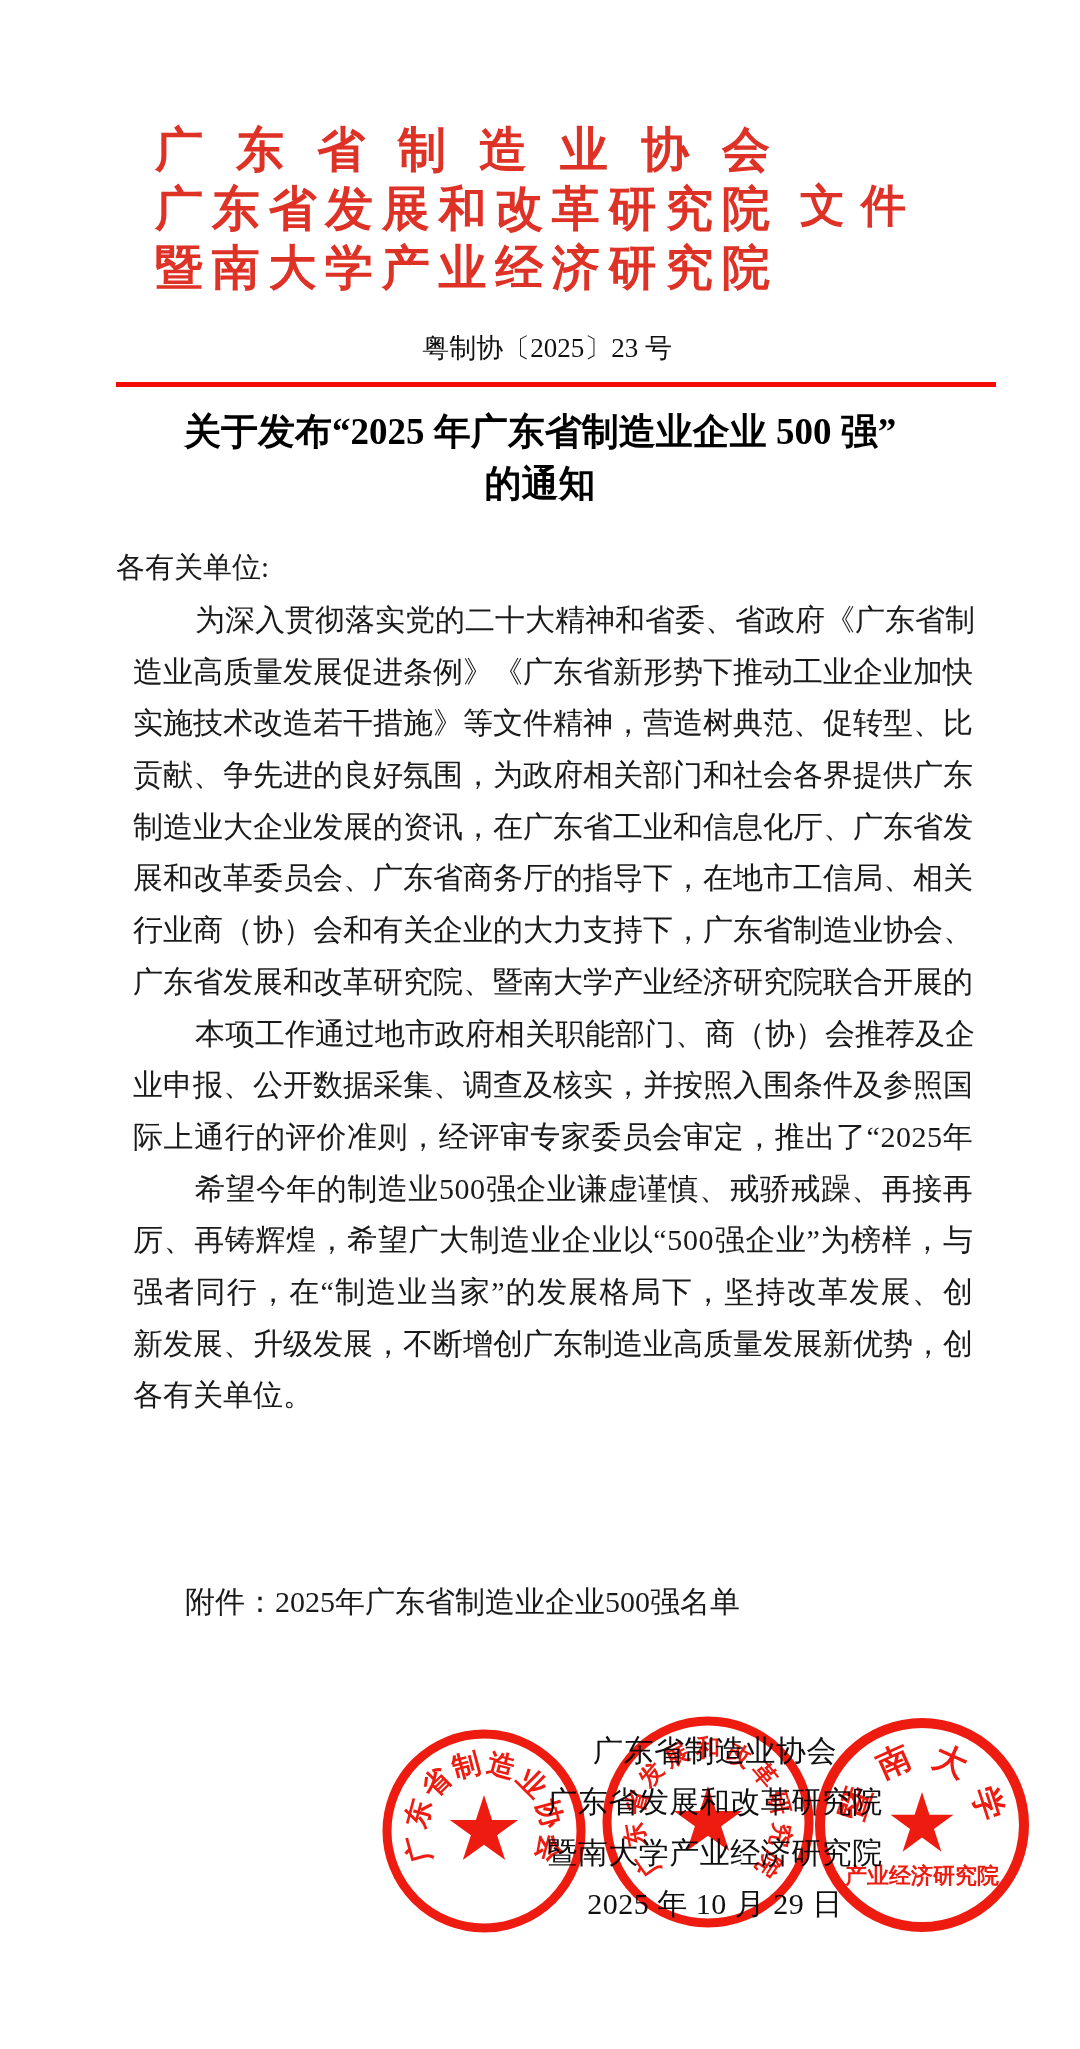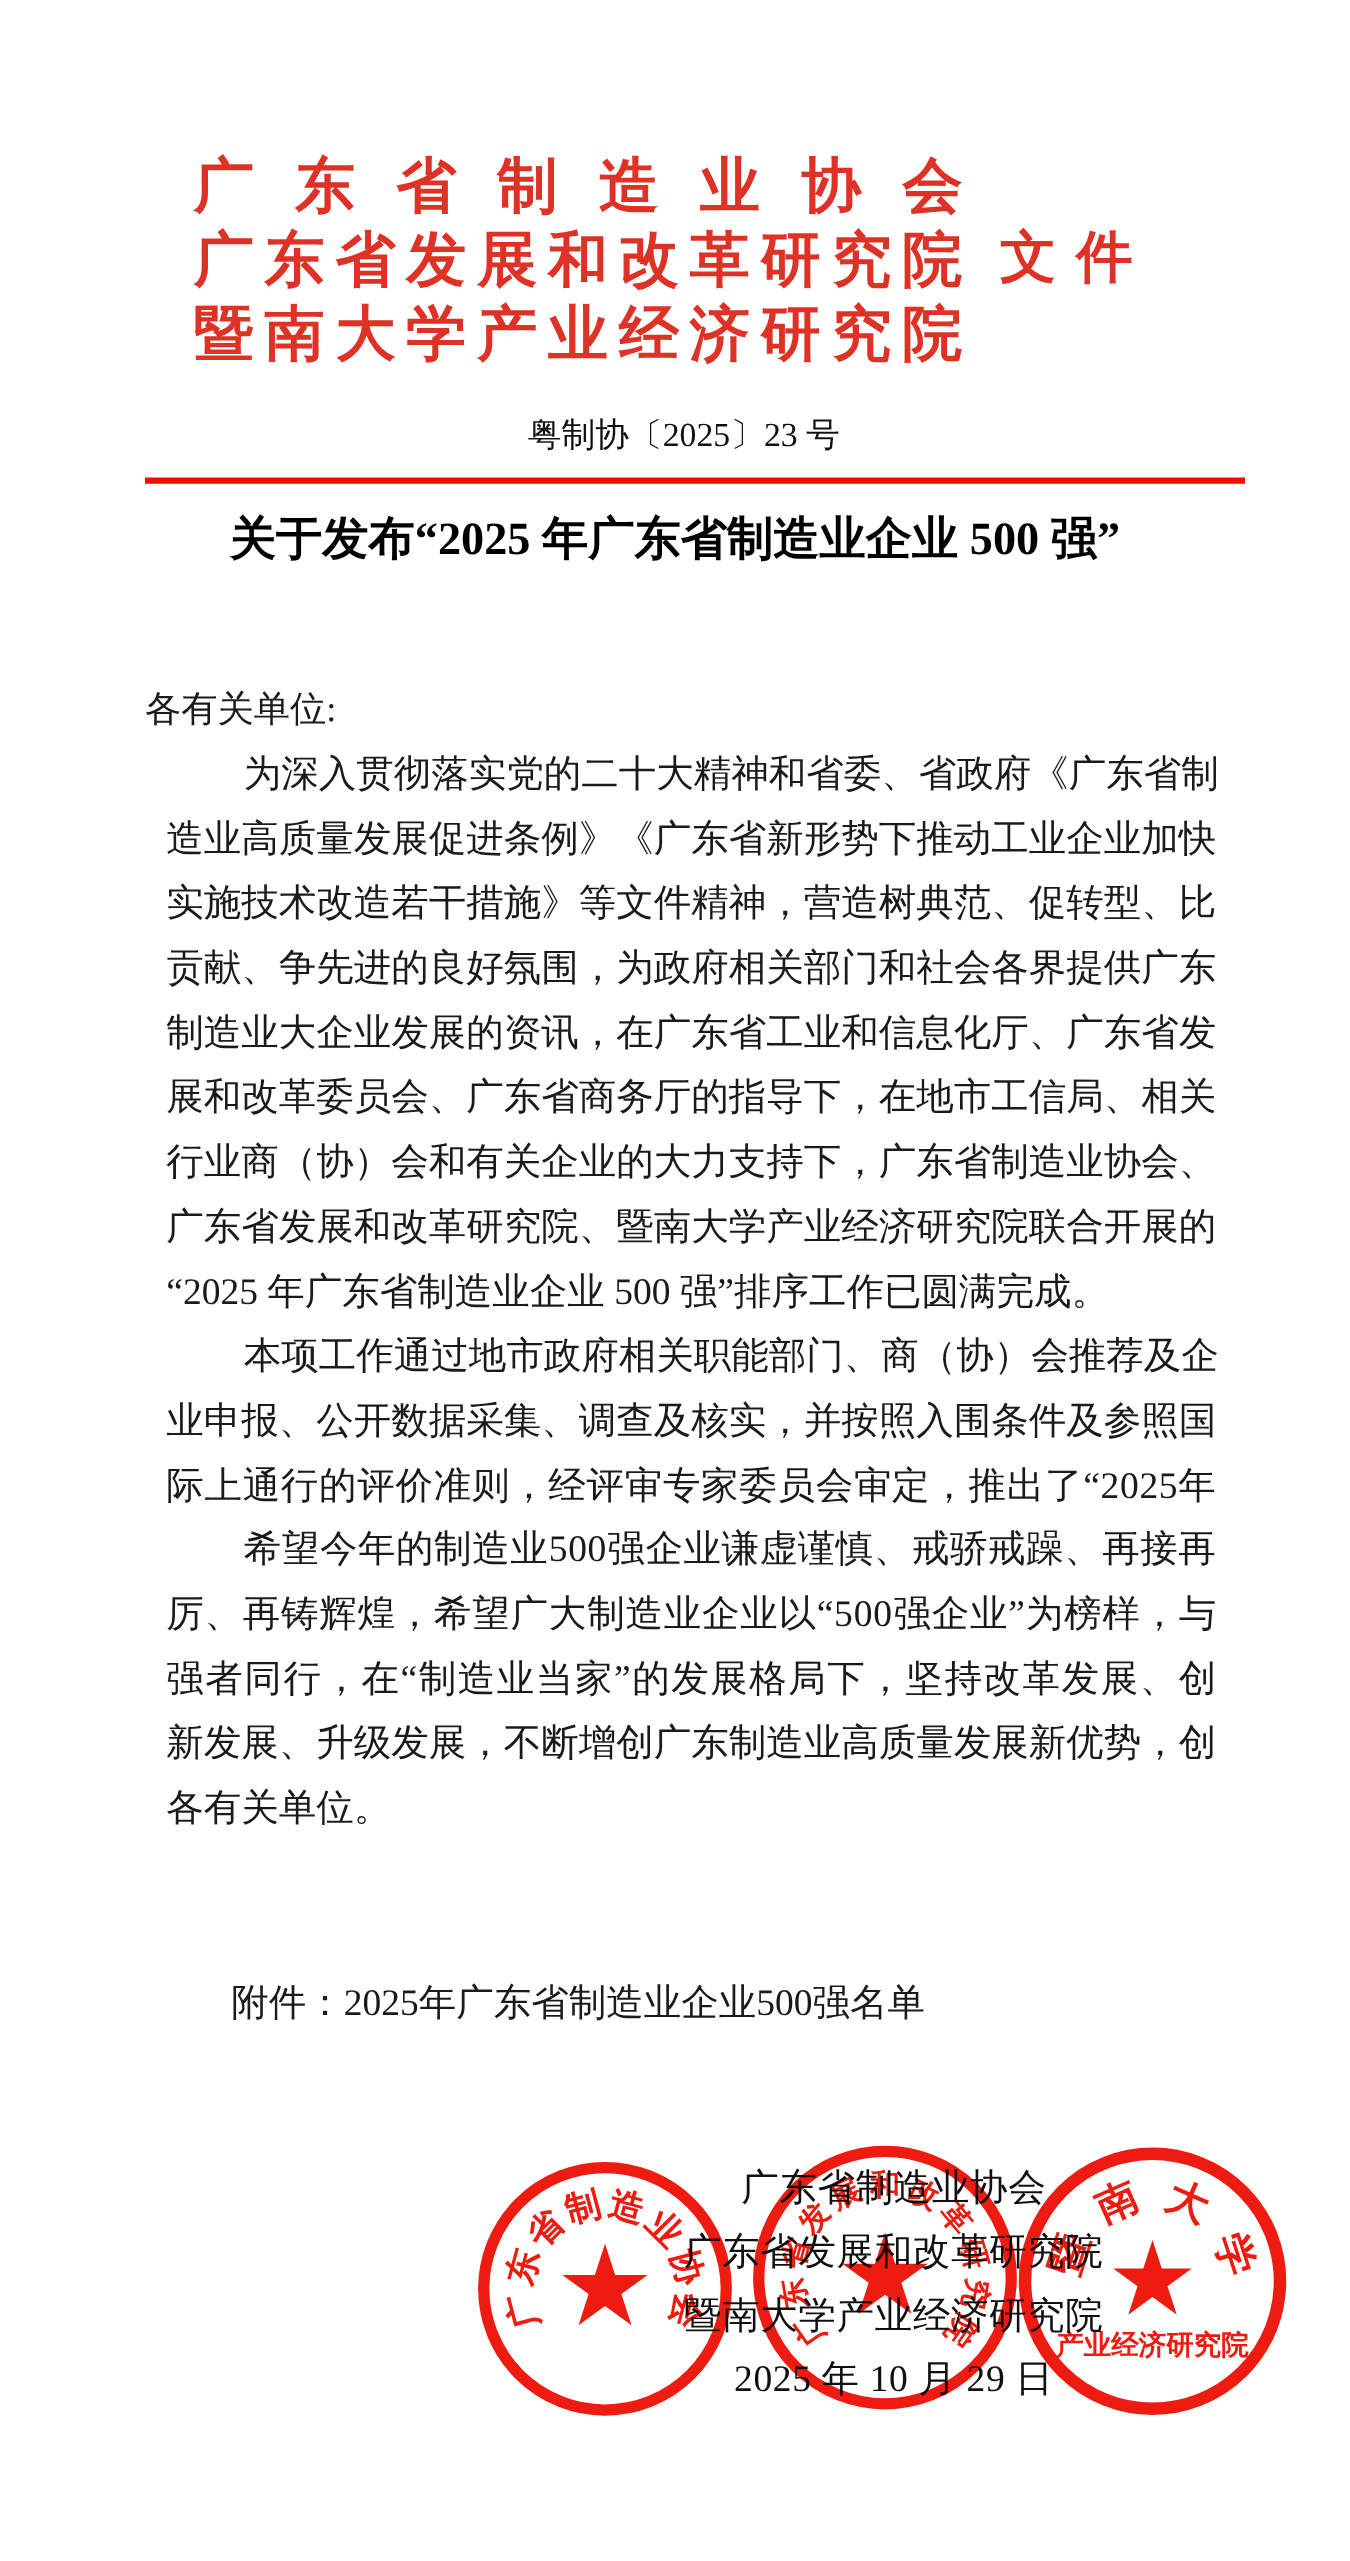--- a/index.html
+++ b/index.html
@@ -80,20 +80,21 @@
     </div>
     <div class="wenjian">文件</div>
   </header>
 
   <div class="doc-number">粤制协〔2025〕23 号</div>
 
   <div class="red-divider"></div>
 
   <div class="title">
     <div>关于发布“2025 年广东省制造业企业 500 强”</div>
+    <div>的通知</div>
   </div>
 
   <div class="salutation">各有关单位:</div>
 
   <div class="body" id="doc-body">
       <div class="line first flexline">
         <span>为</span>
         <span>深</span>
         <span>入</span>
         <span>贯</span>
@@ -323,21 +324,20 @@
         <span>济</span>
         <span>研</span>
         <span>究</span>
         <span>院</span>
         <span>联</span>
         <span>合</span>
         <span>开</span>
         <span>展</span>
         <span>的</span>
       </div>
-      <div class="line last">“2025 年广东省制造业企业 500 强”排序工作已圆满完成。</div>
       <div class="line first flexline">
         <span>本</span>
         <span>项</span>
         <span>工</span>
         <span>作</span>
         <span>通</span>
         <span>过</span>
         <span>地</span>
         <span>市</span>
         <span>政</span>

